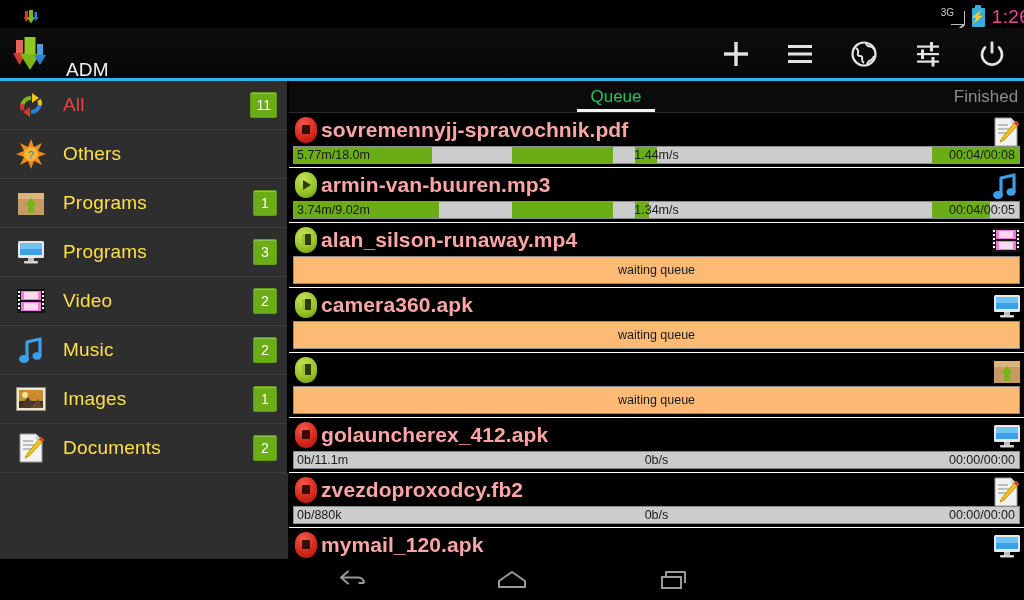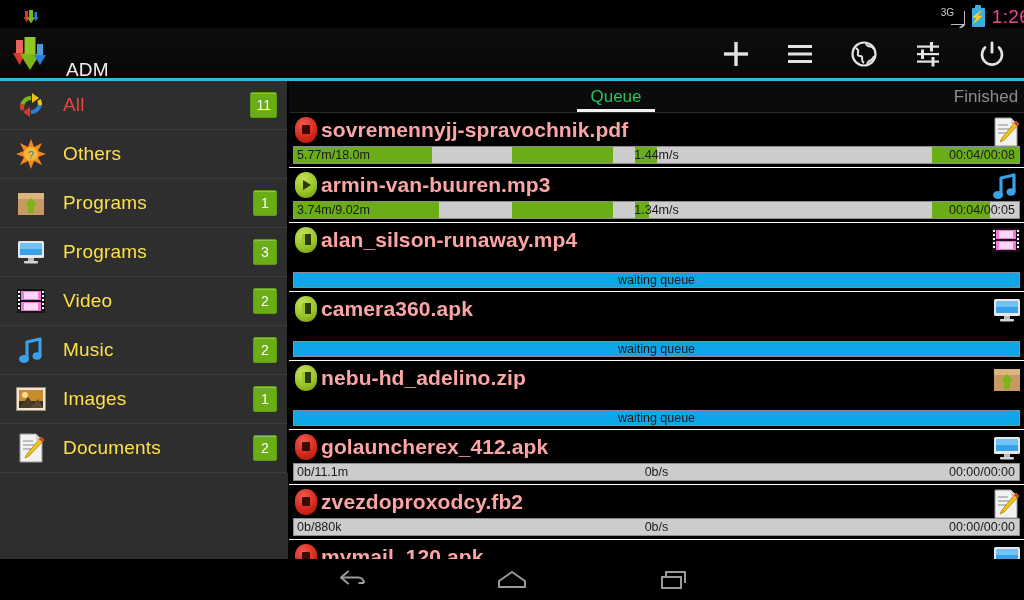--- a/index.html
+++ b/index.html
@@ -136,21 +136,21 @@
     position:relative; height:18px; width:727px; margin:0 4px 3px 4px;
     background:#cccccc; border:1px solid #8c8c8c; overflow:hidden;
   }
   .pseg { position:absolute; top:0; bottom:0; background:#6aad16; }
   .ptext { position:absolute; top:0; bottom:0; font-size:12.5px; color:#1a1a1a;
            display:flex; align-items:center; white-space:nowrap; }
   .pt-left { left:3px;text-align:right; }
   .pt-mid { left:0; right:0; justify-content:center; }
   .pt-right { right:4px; }
   .waitbar {
-    height:16px; width:727px; margin:16px 4px 3px 4px; background:#0ea5e9;
+    height:28px; width:727px; margin:0 4px 3px 4px; background:#fdba74;
     border:1px solid #8c8c8c; display:flex; align-items:center; justify-content:center;
     font-size:12.5px; color:#1a1a1a;
   }
 
   
   .navbar {
     position:absolute; bottom:0; left:0; width:1024px; height:41px;
     background:#000; display:flex; align-items:center; justify-content:center; gap:110px;
   }
   .nav-btn { width:52px; height:32px; display:flex; align-items:center; justify-content:center; cursor:pointer; }
@@ -460,21 +460,20 @@
         <rect x="12" y="20" width="6" height="3" fill="#bcbcbc"></rect>
         <rect x="8" y="23" width="14" height="2.5" rx="1" fill="#d4d4d4"></rect>
       </svg>
               </span>
             </div>
             <div class="waitbar">waiting queue</div>
           </div>
           <div class="row">
             <div class="row-head">
               <span class="ctl ctl-pause"></span>
-              <span class="fname">nebu-hd_adelino.zip</span>
               <span class="ftype">
                 <svg width="30" height="28" viewBox="0 0 30 28">
         <rect x="2" y="8" width="26" height="18" fill="#c79a62"></rect>
         <rect x="2" y="4" width="26" height="6" fill="#dcb47e"></rect>
         <rect x="12" y="16" width="6" height="8" fill="#7cb518"></rect>
         <polygon points="9,16 21,16 15,9" fill="#7cb518"></polygon>
       </svg>
               </span>
             </div>
             <div class="waitbar">waiting queue</div>

